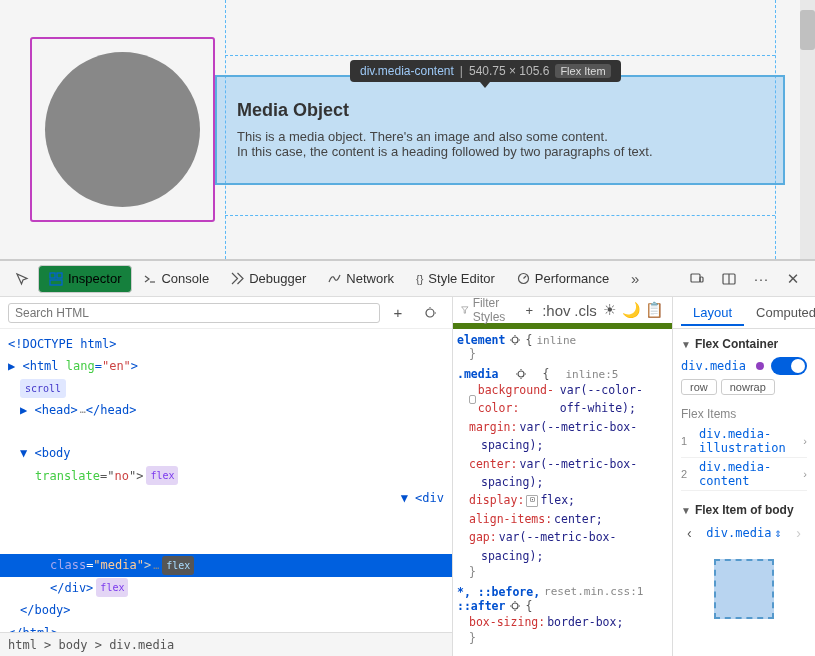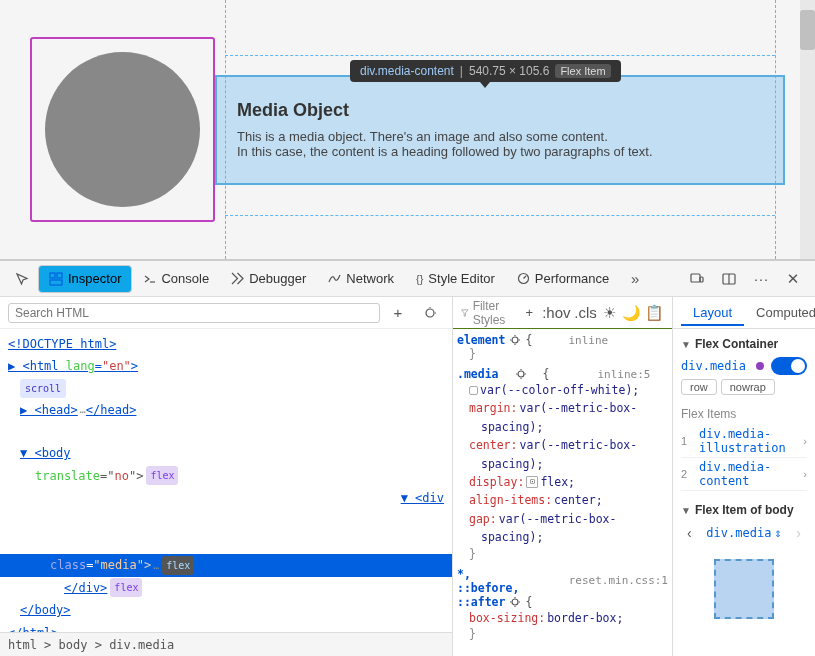--- a/index.html
+++ b/index.html
@@ -189,21 +189,21 @@
       align-items: center;
       gap: 5px;
       padding: 4px 10px;
       border-radius: 4px;
       cursor: pointer;
       color: #333;
       font-size: 13px;
       height: 28px;
     }
     .toolbar-tab.active {
-      background: #0ea5e9;
+      background: #15803d;
       border: 1px solid #ccc;
       color: #000;
     }
 
     .toolbar-spacer { flex: 1; }
 
     .toolbar-right {
       display: flex;
       align-items: center;
       gap: 4px;
@@ -251,21 +251,21 @@
       line-height: 1.7;
     }
 
     .tree-line {
       padding: 1px 8px;
       white-space: nowrap;
       display: flex;
       align-items: center;
     }
     .tree-line.selected { background: #0060df; color: #fff; margin-top: 45px; }
-    .tag { color: #0050cf; text-decoration: underline; }
+    .tag { color: #0050cf; }
     .attr-name { color: #4c4; }
     .attr-val { color: #c44; }
 
     .breadcrumb-bar {
       display: flex;
       align-items: center;
       padding: 3px 8px;
       background: #f5f5f5;
       border-top: 1px solid #ddd;
       font-size: 12px;
@@ -280,21 +280,21 @@
       border-right: 1px solid #ddd;
       display: flex;
       flex-direction: column;
       overflow: hidden;
     }
 
     .filter-bar {
       display: flex;
       align-items: center;
       padding: 4px 8px;
-      border-bottom: 1px solid #4d7c0f;
+      border-bottom: 6px solid #4d7c0f;
       gap: 4px;
       height: 32px;
       font-size: 12px;
       color: #888;
     }
 
     .styles-content {
       flex: 1;
       overflow-y: auto;
       font-family: monospace;
@@ -307,21 +307,20 @@
     }
 
     .rule-selector {
       color: #0050cf;
       font-weight: bold;
     }
     .rule-origin {
       float: right;
       color: #888;
       font-size: 11px;
-      margin-left: 32px;
     }
     .rule-body {
       padding-left: 12px;
     }
     .prop-name { color: #c33; }
     .prop-val { color: #228; }
     .prop-line { display: flex; align-items: center; gap: 2px; line-height: 1.6; }
     .color-swatch {
       width: 9px;
       height: 9px;
@@ -681,21 +680,21 @@
           <span style="background:#e3d5f5;color:#7c3aed;font-size:10px;padding:1px 4px;border-radius:3px;margin-left:3px;">flex</span>
         </div>
         <div class="tree-line" style="padding-left:35px;justify-content:flex-end;">
           <span class="tag">▼ &lt;div</span>
         </div>
         <div class="tree-line selected" style="padding-left:50px;">
           <span style="color:#aae;">class</span>=<span style="color:#fc9;">"media"</span><span style="color:#ccc;">&gt;</span>
           <span style="color:#888;font-size:10px;margin-left:2px;">…</span>
           <span style="background:#555;color:#adf;font-size:10px;padding:1px 4px;border-radius:3px;margin-left:3px;">flex</span>
         </div>
-        <div class="tree-line" style="padding-left:64px;">
+        <div class="tree-line" style="padding-left:50px;">
           <span class="tag">&lt;/div&gt;</span>
           <span style="background:#e3d5f5;color:#7c3aed;font-size:10px;padding:1px 4px;border-radius:3px;margin-left:3px;">flex</span>
         </div>
         <div class="tree-line" style="padding-left:20px;">
           <span class="tag">&lt;/body&gt;</span>
         </div>
         <div class="tree-line">
           <span class="tag">&lt;/html&gt;</span>
         </div>
       </div>
@@ -743,20 +742,21 @@
             <svg width="12" height="12" viewBox="0 0 12 12" fill="none">
                 <circle cx="6" cy="6" r="3" stroke="#555" stroke-width="1.2"></circle>
                 <path d="M6 1v1M6 10v1M1 6h1M10 6h1" stroke="#555" stroke-width="1.2"></path>
               </svg>
             <span style="color:#555;">{</span>
             <span class="rule-origin">inline:5</span>
           </div>
           <div class="rule-body">
             <div class="prop-line">
               <span class="color-swatch" style="background:#fff;"></span>
+              <span class="prop-name">background-color:</span>
               <span class="prop-val">var(--color-off-white);</span>
             </div>
             <div class="prop-line">
               <span class="prop-name">margin:</span>
               <span class="prop-val">var(--metric-box-</span>
             </div>
             <div class="prop-line" style="padding-left:12px;">
               <span class="prop-val">spacing);</span>
             </div>
             <div class="prop-line">

